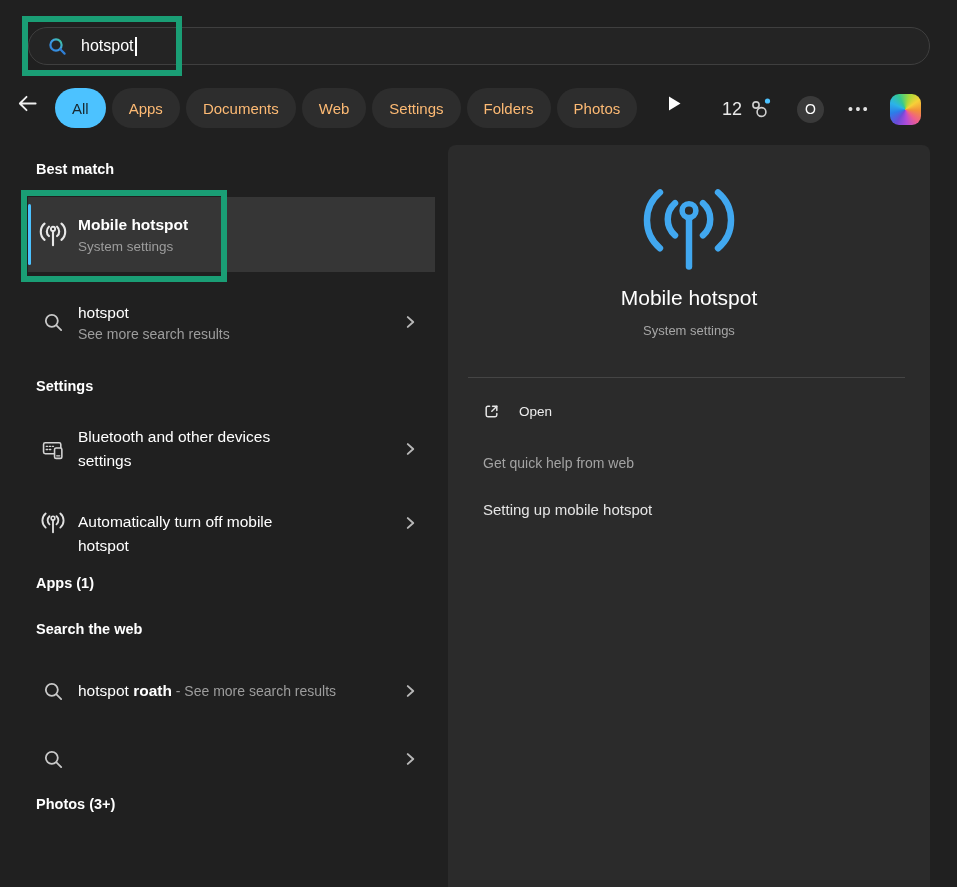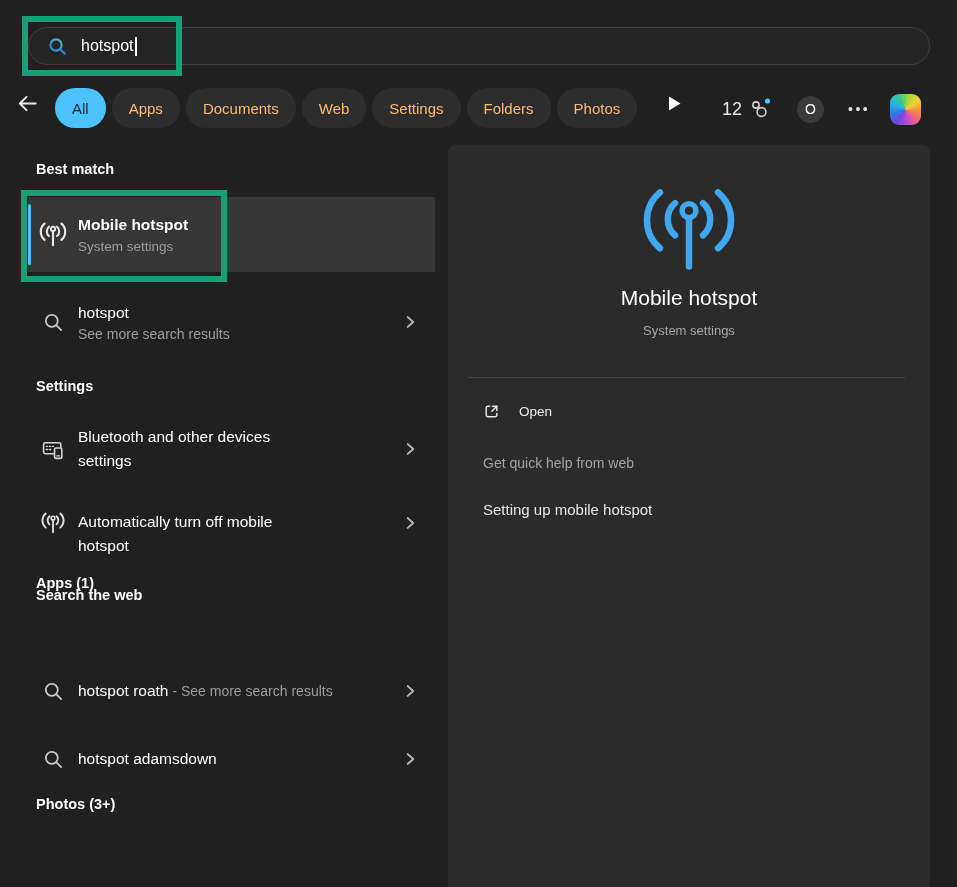--- a/index.html
+++ b/index.html
@@ -59,21 +59,21 @@
   .item {
     position:absolute; left:28px; width:407px;
     display:flex; align-items:center; cursor:pointer;
   }
   .item .icon-cell { width:50px; display:flex; align-items:center; justify-content:center; flex:0 0 50px; }
   .item .texts { flex:1; }
   .item .title { font-size:15.5px; color:#fff; line-height:24px; }
   .item .title.semibold { font-weight:700; }
   .item .subtitle { font-size:13.5px; color:#9d9d9d; line-height:19px; }
   .item .chevron { position:absolute; right:18px; top:50%; transform:translateY(-50%); display:flex; }
-  .bold { font-weight:400; }
+  .bold { font-weight:700; }
   .dim { color:#9d9d9d; font-size:14px; }
 
   .best-match-row { top:197px; height:75px; background:#363636; }
   .accent-bar { position:absolute; left:0; top:7px; bottom:7px; width:3px; border-radius:2px; background:var(--accent_blue); }
   .see-more-row { top:296px; height:52px; }
   .bluetooth-row { top:419px; height:60px; }
   .auto-row { top:493px; height:60px; }
   .roath-row { top:662px; height:58px; }
   .adamsdown-row { top:738px; height:42px; }
   .wrapw { max-width:250px; }
@@ -232,21 +232,21 @@
       <div class="title wrapw" style="max-width:240px;margin-top:21px;">Automatically turn off mobile hotspot</div>
     </div>
     <span class="chevron">
         <svg width="13" height="13" viewBox="0 0 12 12">
           <path d="M3.5 1.5 L8.5 6 L3.5 10.5" fill="none" stroke="#b8b8b8" stroke-width="1.8" stroke-linecap="round" stroke-linejoin="round"></path>
         </svg>
       </span>
   </div>
 
   <div class="sec-header" style="top:575px;">Apps (1)</div>
-  <div class="sec-header" style="top:587px;">Search the web</div>
+  <div class="sec-header" style="top:621px;">Search the web</div>
 
   <div class="item roath-row">
     <div class="icon-cell">
       <svg width="21" height="21" viewBox="0 0 20 20">
         <circle cx="8.4" cy="8.4" r="5.7" fill="none" stroke="#c9c9c9" stroke-width="1.7"></circle>
         <line x1="12.8" y1="12.8" x2="17.3" y2="17.3" stroke="#c9c9c9" stroke-width="1.7" stroke-linecap="round"></line>
       </svg>
     </div>
     <div class="texts">
       <div class="title" style="max-width:262px; line-height:26px;">
@@ -259,25 +259,20 @@
         </svg>
       </span>
   </div>
 
   <div class="item adamsdown-row">
     <div class="icon-cell">
       <svg width="21" height="21" viewBox="0 0 20 20">
         <circle cx="8.4" cy="8.4" r="5.7" fill="none" stroke="#c9c9c9" stroke-width="1.7"></circle>
         <line x1="12.8" y1="12.8" x2="17.3" y2="17.3" stroke="#c9c9c9" stroke-width="1.7" stroke-linecap="round"></line>
       </svg>
-    </div>
-    <div class="texts">
-      <div class="title">
-        <span>hotspot </span><span class="bold">adamsdown</span>
-      </div>
     </div>
     <span class="chevron">
         <svg width="13" height="13" viewBox="0 0 12 12">
           <path d="M3.5 1.5 L8.5 6 L3.5 10.5" fill="none" stroke="#b8b8b8" stroke-width="1.8" stroke-linecap="round" stroke-linejoin="round"></path>
         </svg>
       </span>
   </div>
 
   <div class="sec-header" style="top:796px;">Photos (3+)</div>
 

